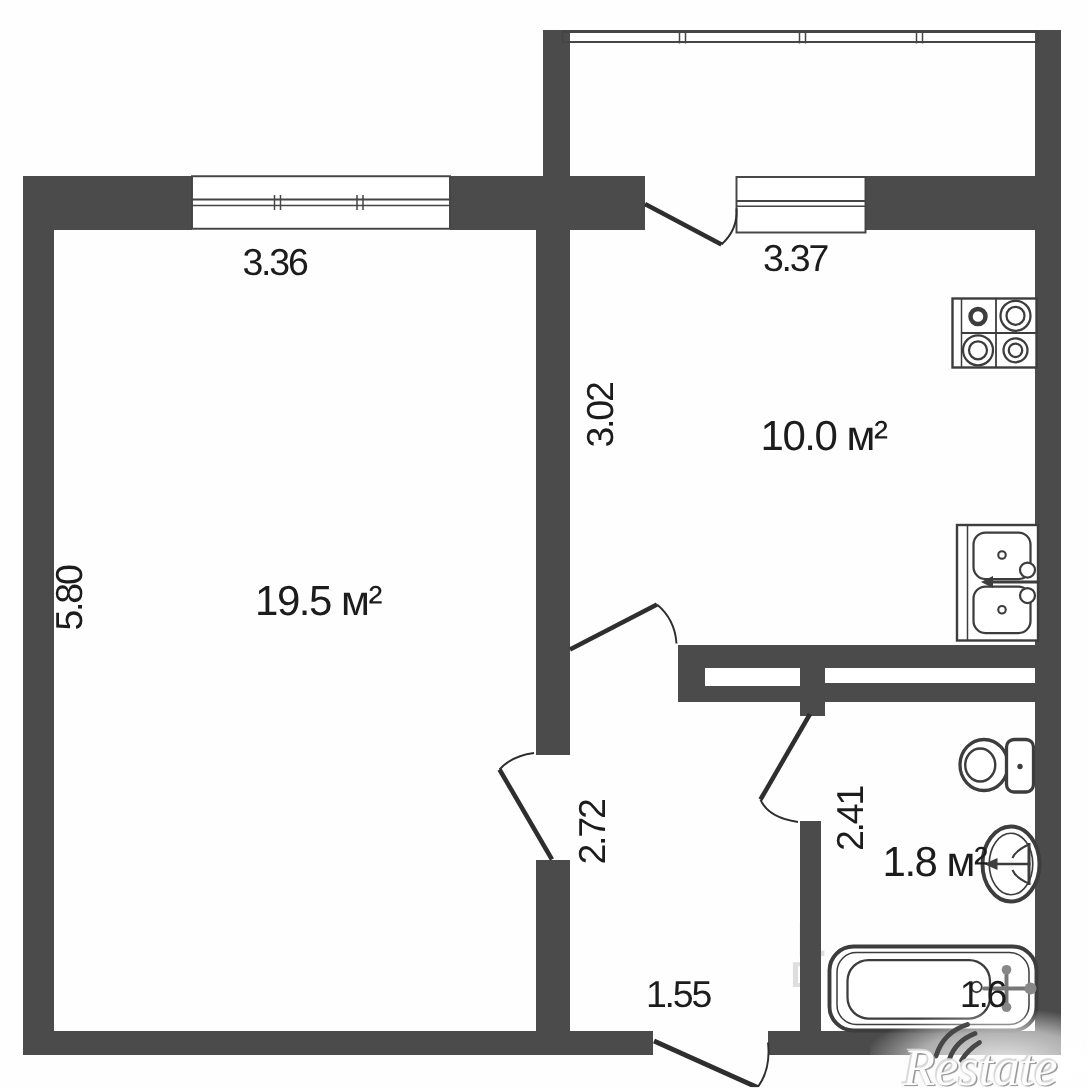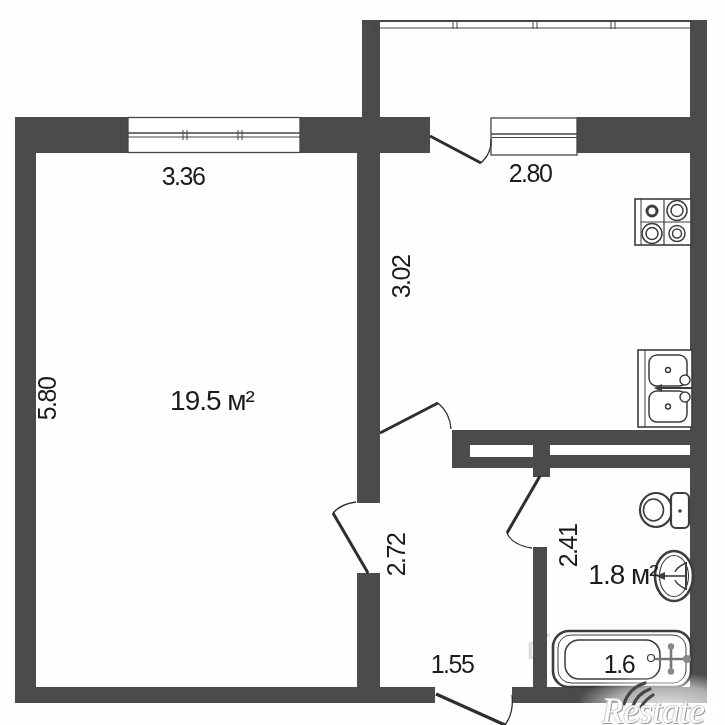--- a/index.html
+++ b/index.html
@@ -168,29 +168,30 @@
       </g>
       <g fill="#888888" stroke="none">
         <circle cx="687" cy="659" r="4"></circle>
         <circle cx="671" cy="646.5" r="3.2"></circle>
         <circle cx="671" cy="671.5" r="3.2"></circle>
       </g>
     </g>
   </svg>
 
   <div class="lbl dim" style="left:183px;top:176px;text-align:center;">3.36</div>
-  <div class="lbl dim" style="left:530px;top:173px;">2.80</div>
+  <div class="lbl dim" style="left:530px;top:173px;">3.37</div>
   <div class="lbl dim vert" style="left:401px;top:277px;">3.02</div>
   <div class="lbl dim vert" style="left:47px;top:399px;">5.80</div>
   <div class="lbl dim vert" style="left:396px;top:555px;">2.72</div>
   <div class="lbl dim vert" style="left:568px;top:546px;">2.41</div>
   <div class="lbl dim" style="left:452px;top:664px;">1.55</div>
-  <div class="lbl dim" style="left:619px;top:664px;">1.6</div>
+  <div class="lbl dim" style="left:655px;top:664px;">1.6</div>
 
   <div class="lbl area" style="left:212px;top:401px;text-align:right;">19.5 м²</div>
+  <div class="lbl area" style="left:549px;top:291px;">10.0 м²</div>
   <div class="lbl area" style="left:623px;top:575px;">1.8 м²</div>
 
   <div class="restate-halo"></div>
   <svg class="swoosh" width="725" height="725" viewBox="0 0 725 725">
     <g stroke="#474747" stroke-width="3.2" fill="none" stroke-linecap="round">
       <path d="M624,704 Q629,688 645,683"></path>
       <path d="M633,706 Q637,694 650,689"></path>
       <path d="M641,707 Q645,700 653,695"></path>
     </g>
   </svg>

